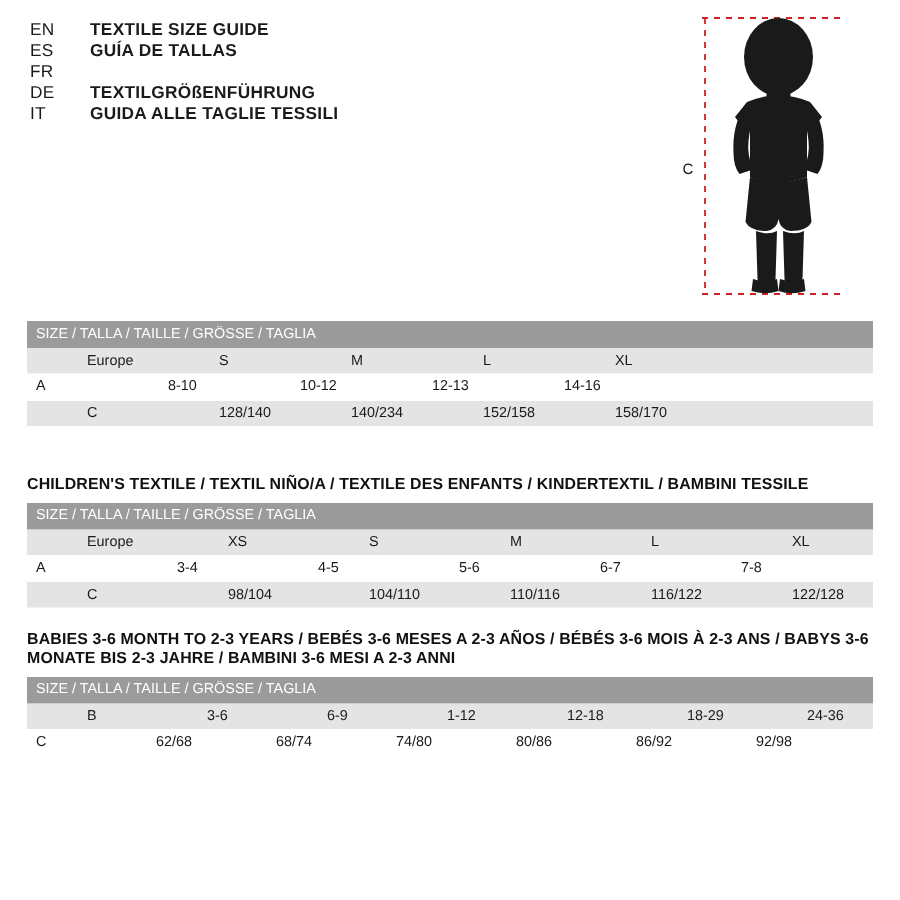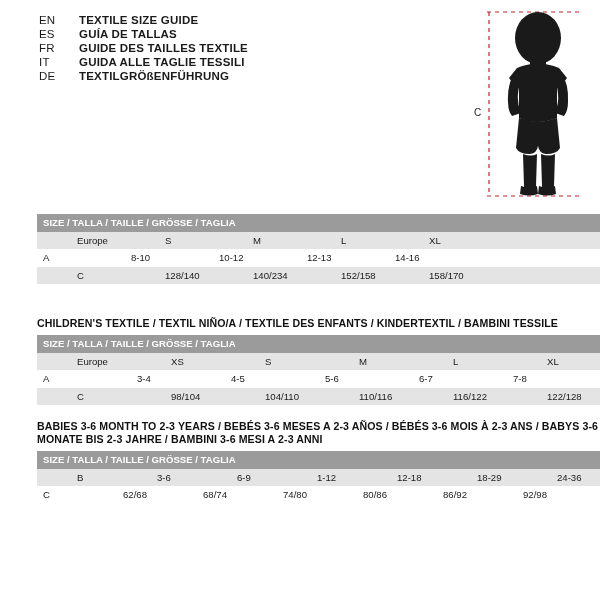--- a/index.html
+++ b/index.html
@@ -12,21 +12,20 @@
     background: #ffffff;
     font-family: "Liberation Sans", sans-serif;
     color: #1a1a1a;
     overflow: hidden;
   }
   .page {
     position: relative;
     width: 572px;
     height: 600px;
     box-sizing: border-box;
-    margin-left: 19px;
   }
 
   
   .header {
     position: absolute;
     left: 20px;
     top: 14px;
     width: 420px;
   }
   .header-row {
@@ -83,21 +82,21 @@
     padding: 3px 0 3px 6px;
     color: #1a1a1a;
     line-height: 1.2;
     white-space: nowrap;
     overflow: hidden;
   }
   tr.head-row td {
     background: #9b9b9b;
     color: #ffffff;
     font-size: 9.6px;
-    font-weight: bold;
+    font-weight: normal;
     padding: 3px 0 3px 6px;
   }
   tr.shaded td {
     background: #e4e4e4;
     padding-left: 40px;
   }
   tr.plain td {
     background: #ffffff;
   }
 
@@ -123,29 +122,28 @@
     <div class="header-row">
       <span class="lang-code">EN</span>
       <span class="lang-title">TEXTILE SIZE GUIDE</span>
     </div>
     <div class="header-row">
       <span class="lang-code">ES</span>
       <span class="lang-title">GUÍA DE TALLAS</span>
     </div>
     <div class="header-row">
       <span class="lang-code">FR</span>
-      <span class="lang-title">GUIDE DES TAILLES TEXTILE</span>
+    </div>
+    <div class="header-row">
+      <span class="lang-code">DE</span>
+      <span class="lang-title">TEXTILGRÖßENFÜHRUNG</span>
     </div>
     <div class="header-row">
       <span class="lang-code">IT</span>
       <span class="lang-title">GUIDA ALLE TAGLIE TESSILI</span>
-    </div>
-    <div class="header-row">
-      <span class="lang-code">DE</span>
-      <span class="lang-title">TEXTILGRÖßENFÜHRUNG</span>
     </div>
   </div>
 
   <div class="figure-area">
     <svg width="155" height="200" viewBox="0 0 155 200">
 
       <line x1="28" y1="6" x2="120" y2="6" stroke="#cc2222" stroke-width="1.2" stroke-dasharray="4,4"></line>
       <line x1="28" y1="190" x2="120" y2="190" stroke="#cc2222" stroke-width="1.2" stroke-dasharray="4,4"></line>
       <line x1="30" y1="6" x2="30" y2="190" stroke="#cc2222" stroke-width="1.2" stroke-dasharray="4,4"></line>
       <text x="15" y="110" font-family="Liberation Sans, sans-serif" font-size="10" fill="#1a1a1a">C</text>

